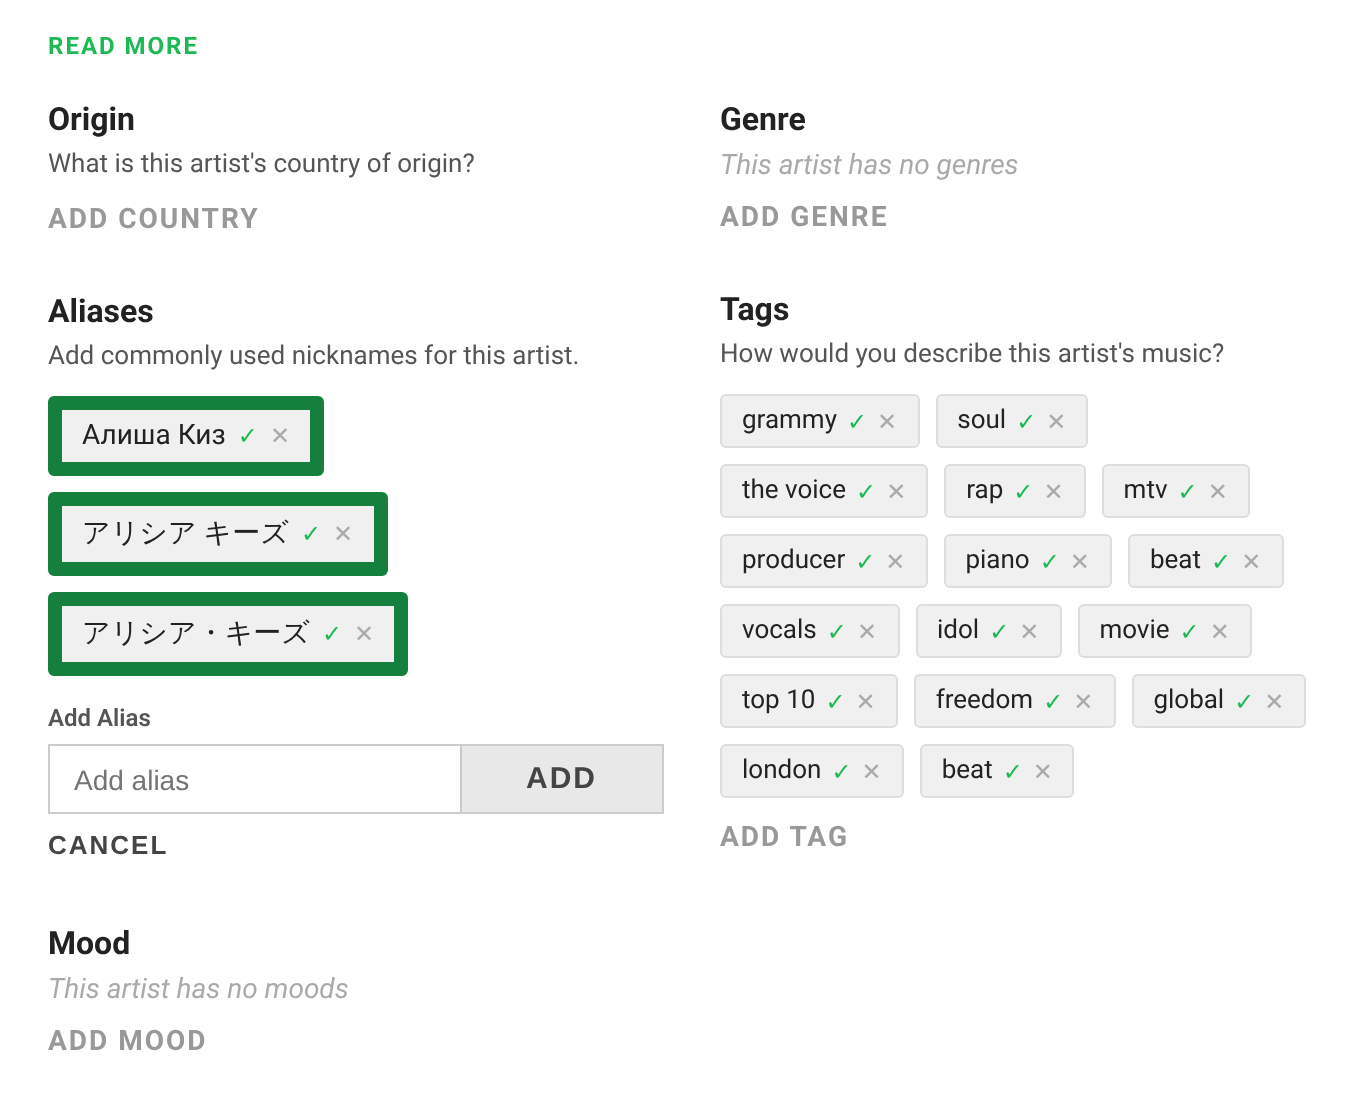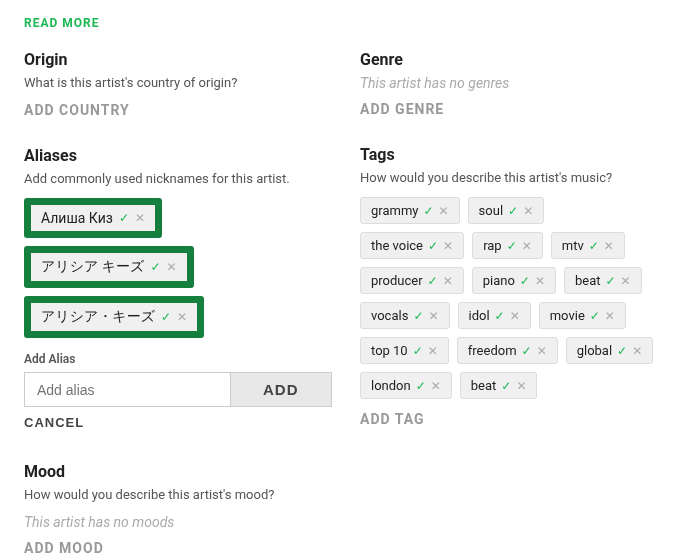--- a/index.html
+++ b/index.html
@@ -203,21 +203,20 @@
         <div class="add-alias-label">Add Alias</div>
         <div class="add-alias-row">
           <input class="add-alias-input" placeholder="Add alias" style="">
           <button class="add-btn">ADD</button>
         </div>
         <button class="cancel-btn">CANCEL</button>
       </div>
 
       <div class="section">
         <div class="section-title">Mood</div>
-        <div class="section-desc">How would you describe this artist's mood?</div>
         <div class="no-items-text">This artist has no moods</div>
         <div class="add-label">ADD MOOD</div>
       </div>
 
     </div>
 
     <div class="right-col">
 
       <div class="section">
         <div class="section-title">Genre</div>

